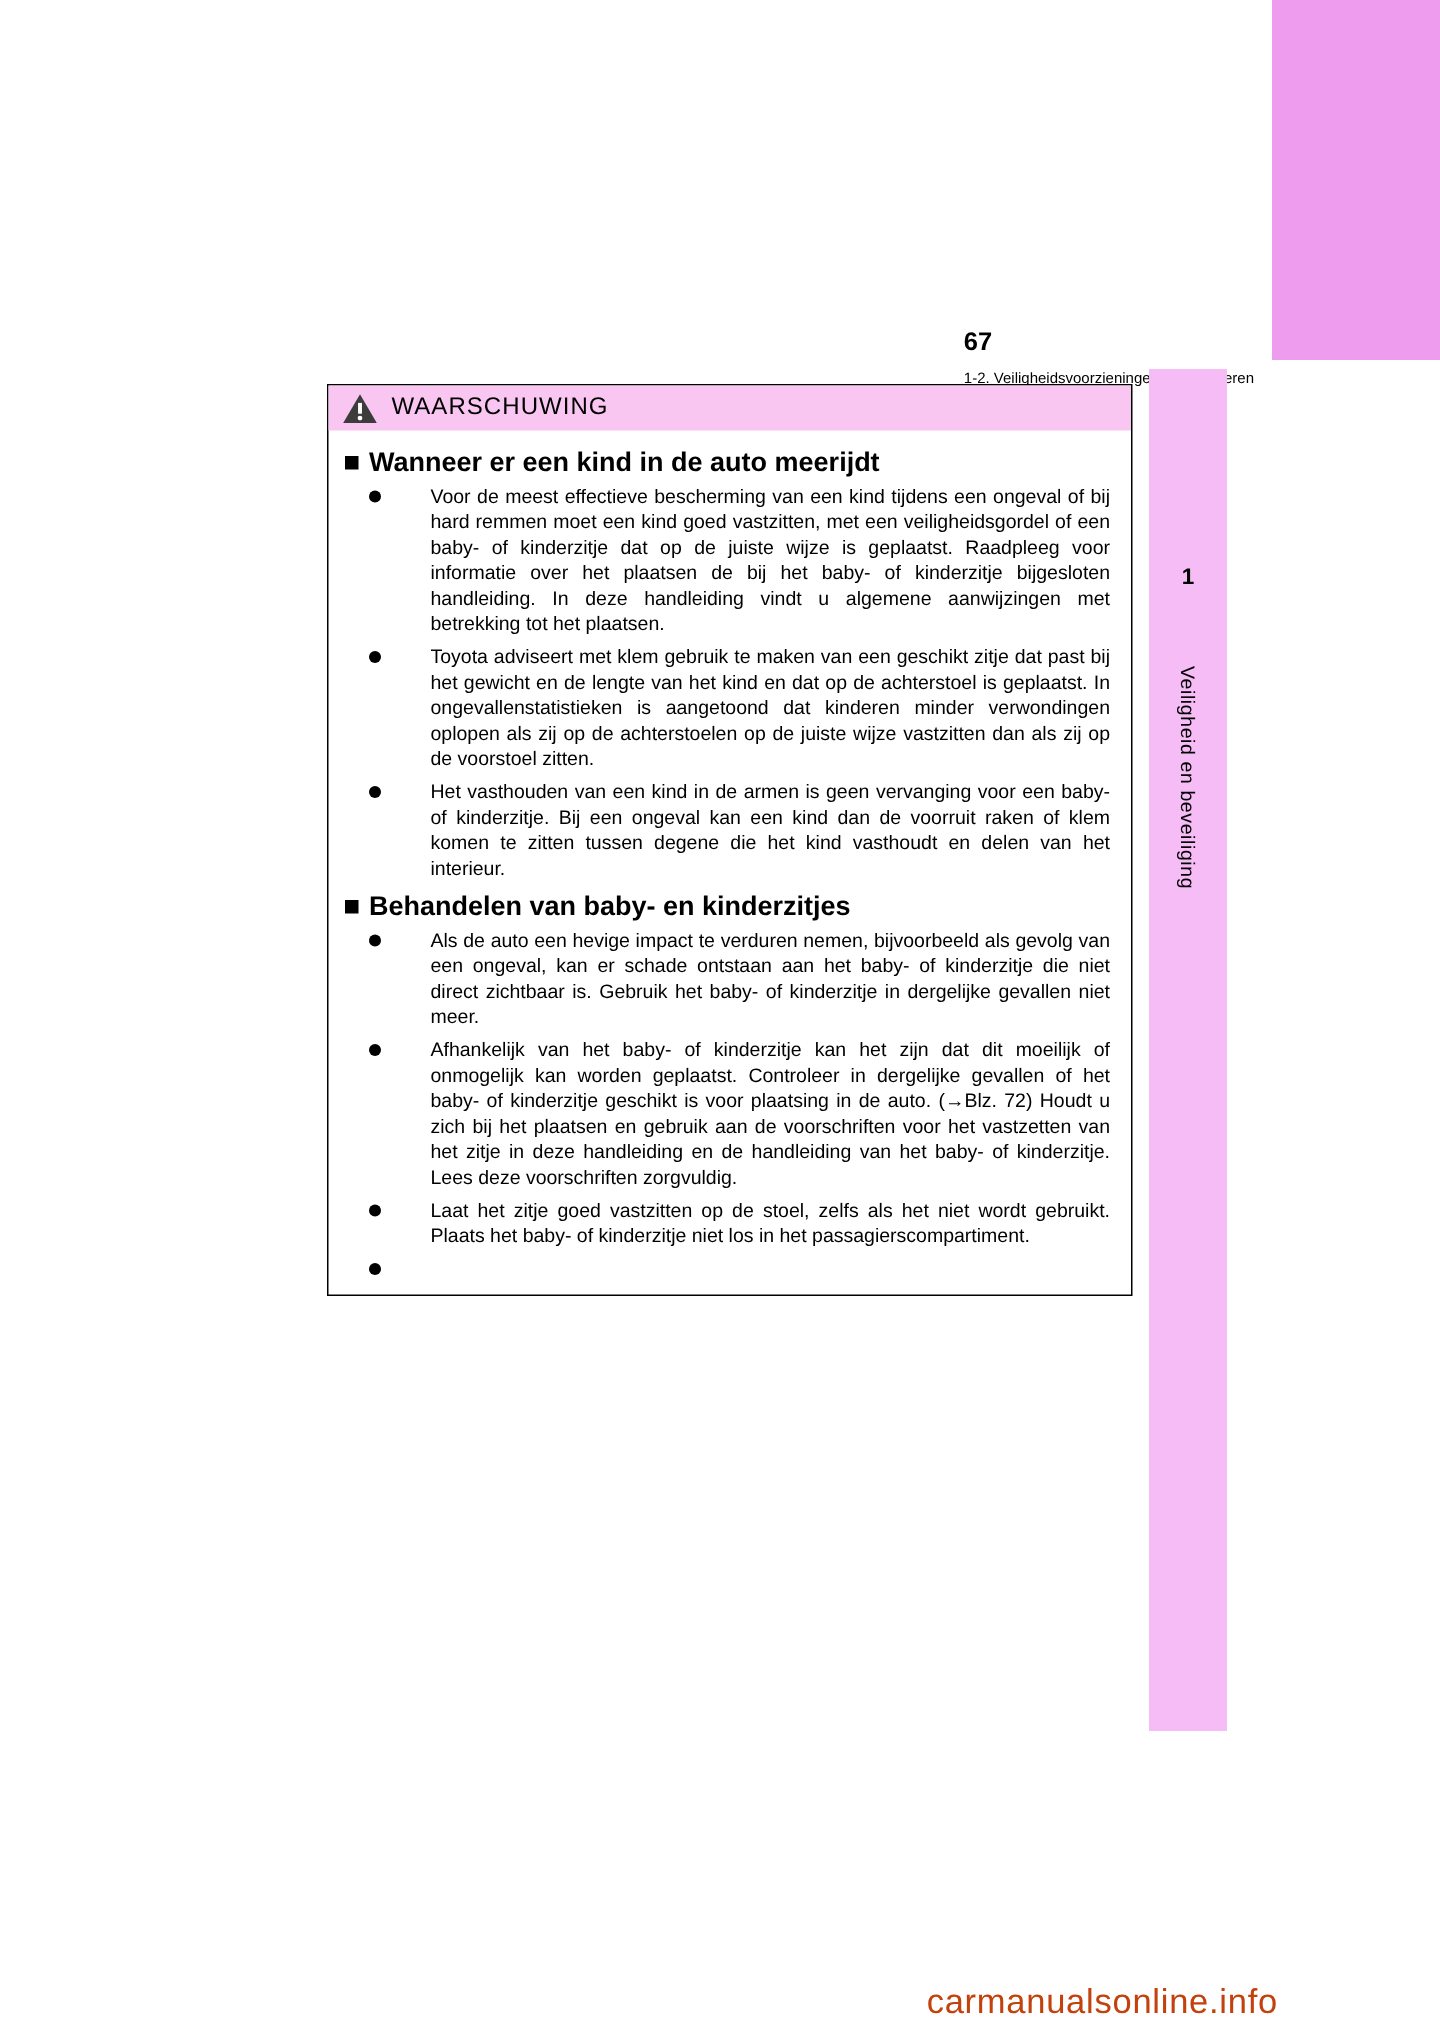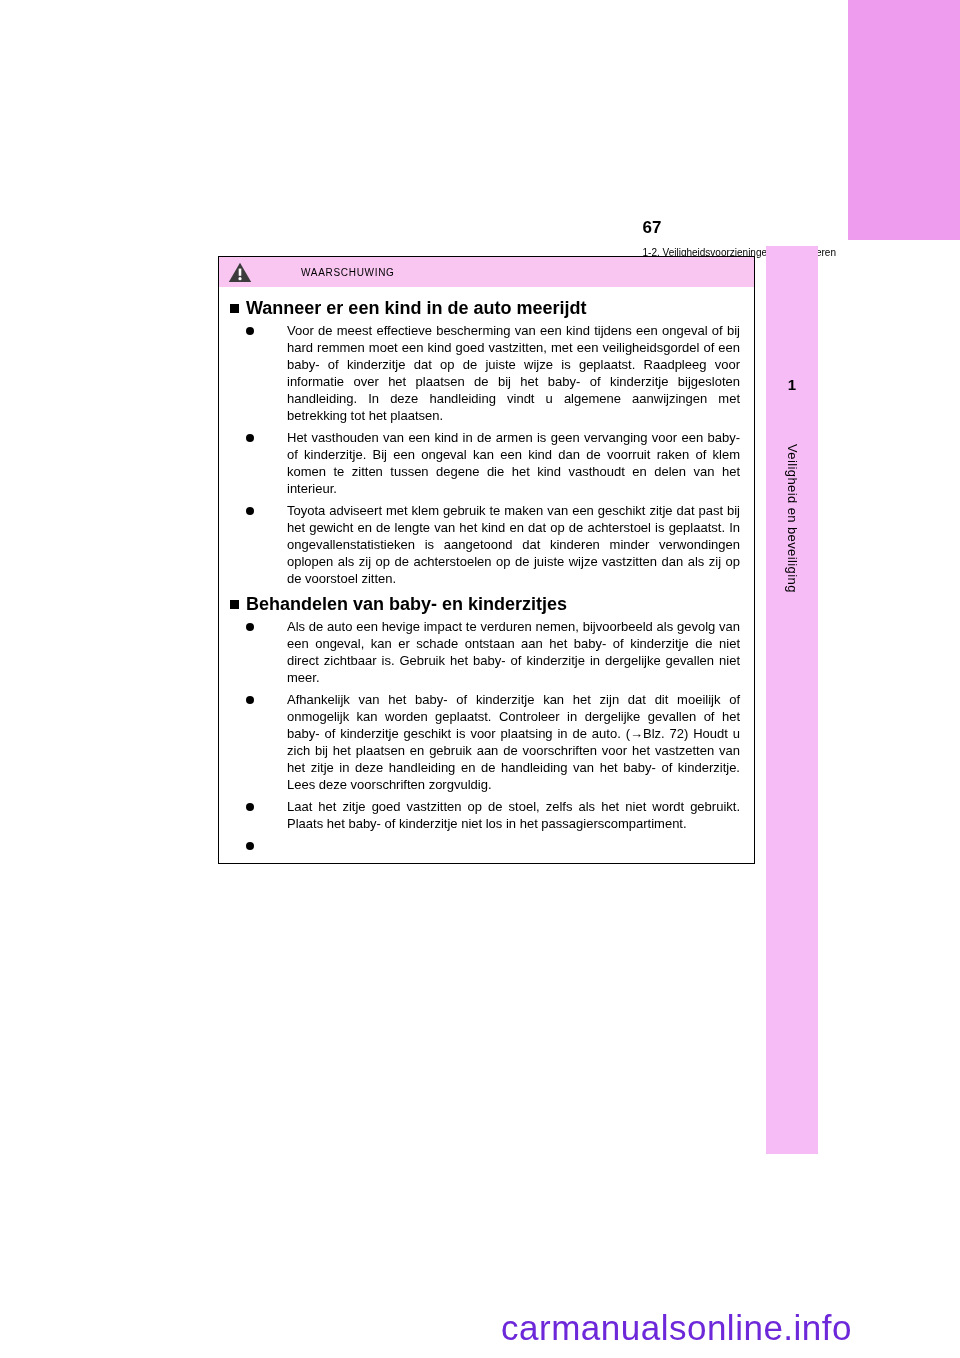--- a/index.html
+++ b/index.html
@@ -49,21 +49,21 @@
   
   .warning-box {
     position:absolute; left:218px; top:256px; width:537px;
     border:1px solid #000; background:#fff;
   }
   .warning-header {
     height:30px; display:flex; align-items:center;
     padding-left:9px; gap:9px;
   }
   .warning-icon { display:flex; align-items:center; }
-  .warning-title { font-size:10px; letter-spacing:0.7px;margin-left:40px; }
+  .warning-title { font-size:16px; letter-spacing:0.7px; }
 
   .warning-body { padding:8px 14px 13px 11px; }
 
   .w-heading {
     display:flex; align-items:flex-start;
     margin-top:5px;
     font-weight:bold; font-size:18px; line-height:17px;
   }
   .w-heading.mt { margin-top:9px; }
   .sq {
@@ -84,21 +84,21 @@
     border-radius:50%;
     margin:5px 8px 0 0;
   }
   .w-bullet-text {
     font-size:13px; line-height:17px; text-align:justify;
   }
 
   
   .watermark {
     position:absolute; right:108px; bottom:10px;
-    font-size:35px; color:#6d28d9; letter-spacing:0.5px;
+    font-size:23px; color:#c2410c; letter-spacing:0.5px;
   }
 </style>
 </head>
 <body>
 
 <div class="page">
 
   <div class="corner-block" style="background: rgb(238, 157, 238);"></div>
 
   <div class="page-header">
@@ -130,25 +130,25 @@
         <span class="sq"></span>
         <span>Wanneer er een kind in de auto meerijdt</span>
       </div>
 
       <div class="w-bullet">
         <span class="dot"></span>
         <span class="w-bullet-text">Voor de meest effectieve bescherming van een kind tijdens een ongeval of bij hard remmen moet een kind goed vastzitten, met een veiligheidsgordel of een baby- of kinderzitje dat op de juiste wijze is geplaatst. Raadpleeg voor informatie over het plaatsen de bij het baby- of kinderzitje bijgesloten handleiding. In deze handleiding vindt u algemene aanwijzingen met betrekking tot het plaatsen.</span>
       </div>
       <div class="w-bullet">
         <span class="dot"></span>
-        <span class="w-bullet-text">Het vasthouden van een kind in de armen is geen vervanging voor een baby- of kinderzitje. Bij een ongeval kan een kind dan de voorruit raken of klem komen te zitten tussen degene die het kind vasthoudt en delen van het interieur.</span>
+        <span class="w-bullet-text">Toyota adviseert met klem gebruik te maken van een geschikt zitje dat past bij het gewicht en de lengte van het kind en dat op de achterstoel is geplaatst. In ongevallenstatistieken is aangetoond dat kinderen minder verwondingen oplopen als zij op de achterstoelen op de juiste wijze vastzitten dan als zij op de voorstoel zitten.</span>
       </div>
       <div class="w-bullet">
         <span class="dot"></span>
-        <span class="w-bullet-text">Toyota adviseert met klem gebruik te maken van een geschikt zitje dat past bij het gewicht en de lengte van het kind en dat op de achterstoel is geplaatst. In ongevallenstatistieken is aangetoond dat kinderen minder verwondingen oplopen als zij op de achterstoelen op de juiste wijze vastzitten dan als zij op de voorstoel zitten.</span>
+        <span class="w-bullet-text">Het vasthouden van een kind in de armen is geen vervanging voor een baby- of kinderzitje. Bij een ongeval kan een kind dan de voorruit raken of klem komen te zitten tussen degene die het kind vasthoudt en delen van het interieur.</span>
       </div>
 
       <div class="w-heading mt">
         <span class="sq"></span>
         <span>Behandelen van baby- en kinderzitjes</span>
       </div>
 
       <div class="w-bullet">
         <span class="dot"></span>
         <span class="w-bullet-text">Als de auto een hevige impact te verduren nemen, bijvoorbeeld als gevolg van een ongeval, kan er schade ontstaan aan het baby- of kinderzitje die niet direct zichtbaar is. Gebruik het baby- of kinderzitje in dergelijke gevallen niet meer.</span>

